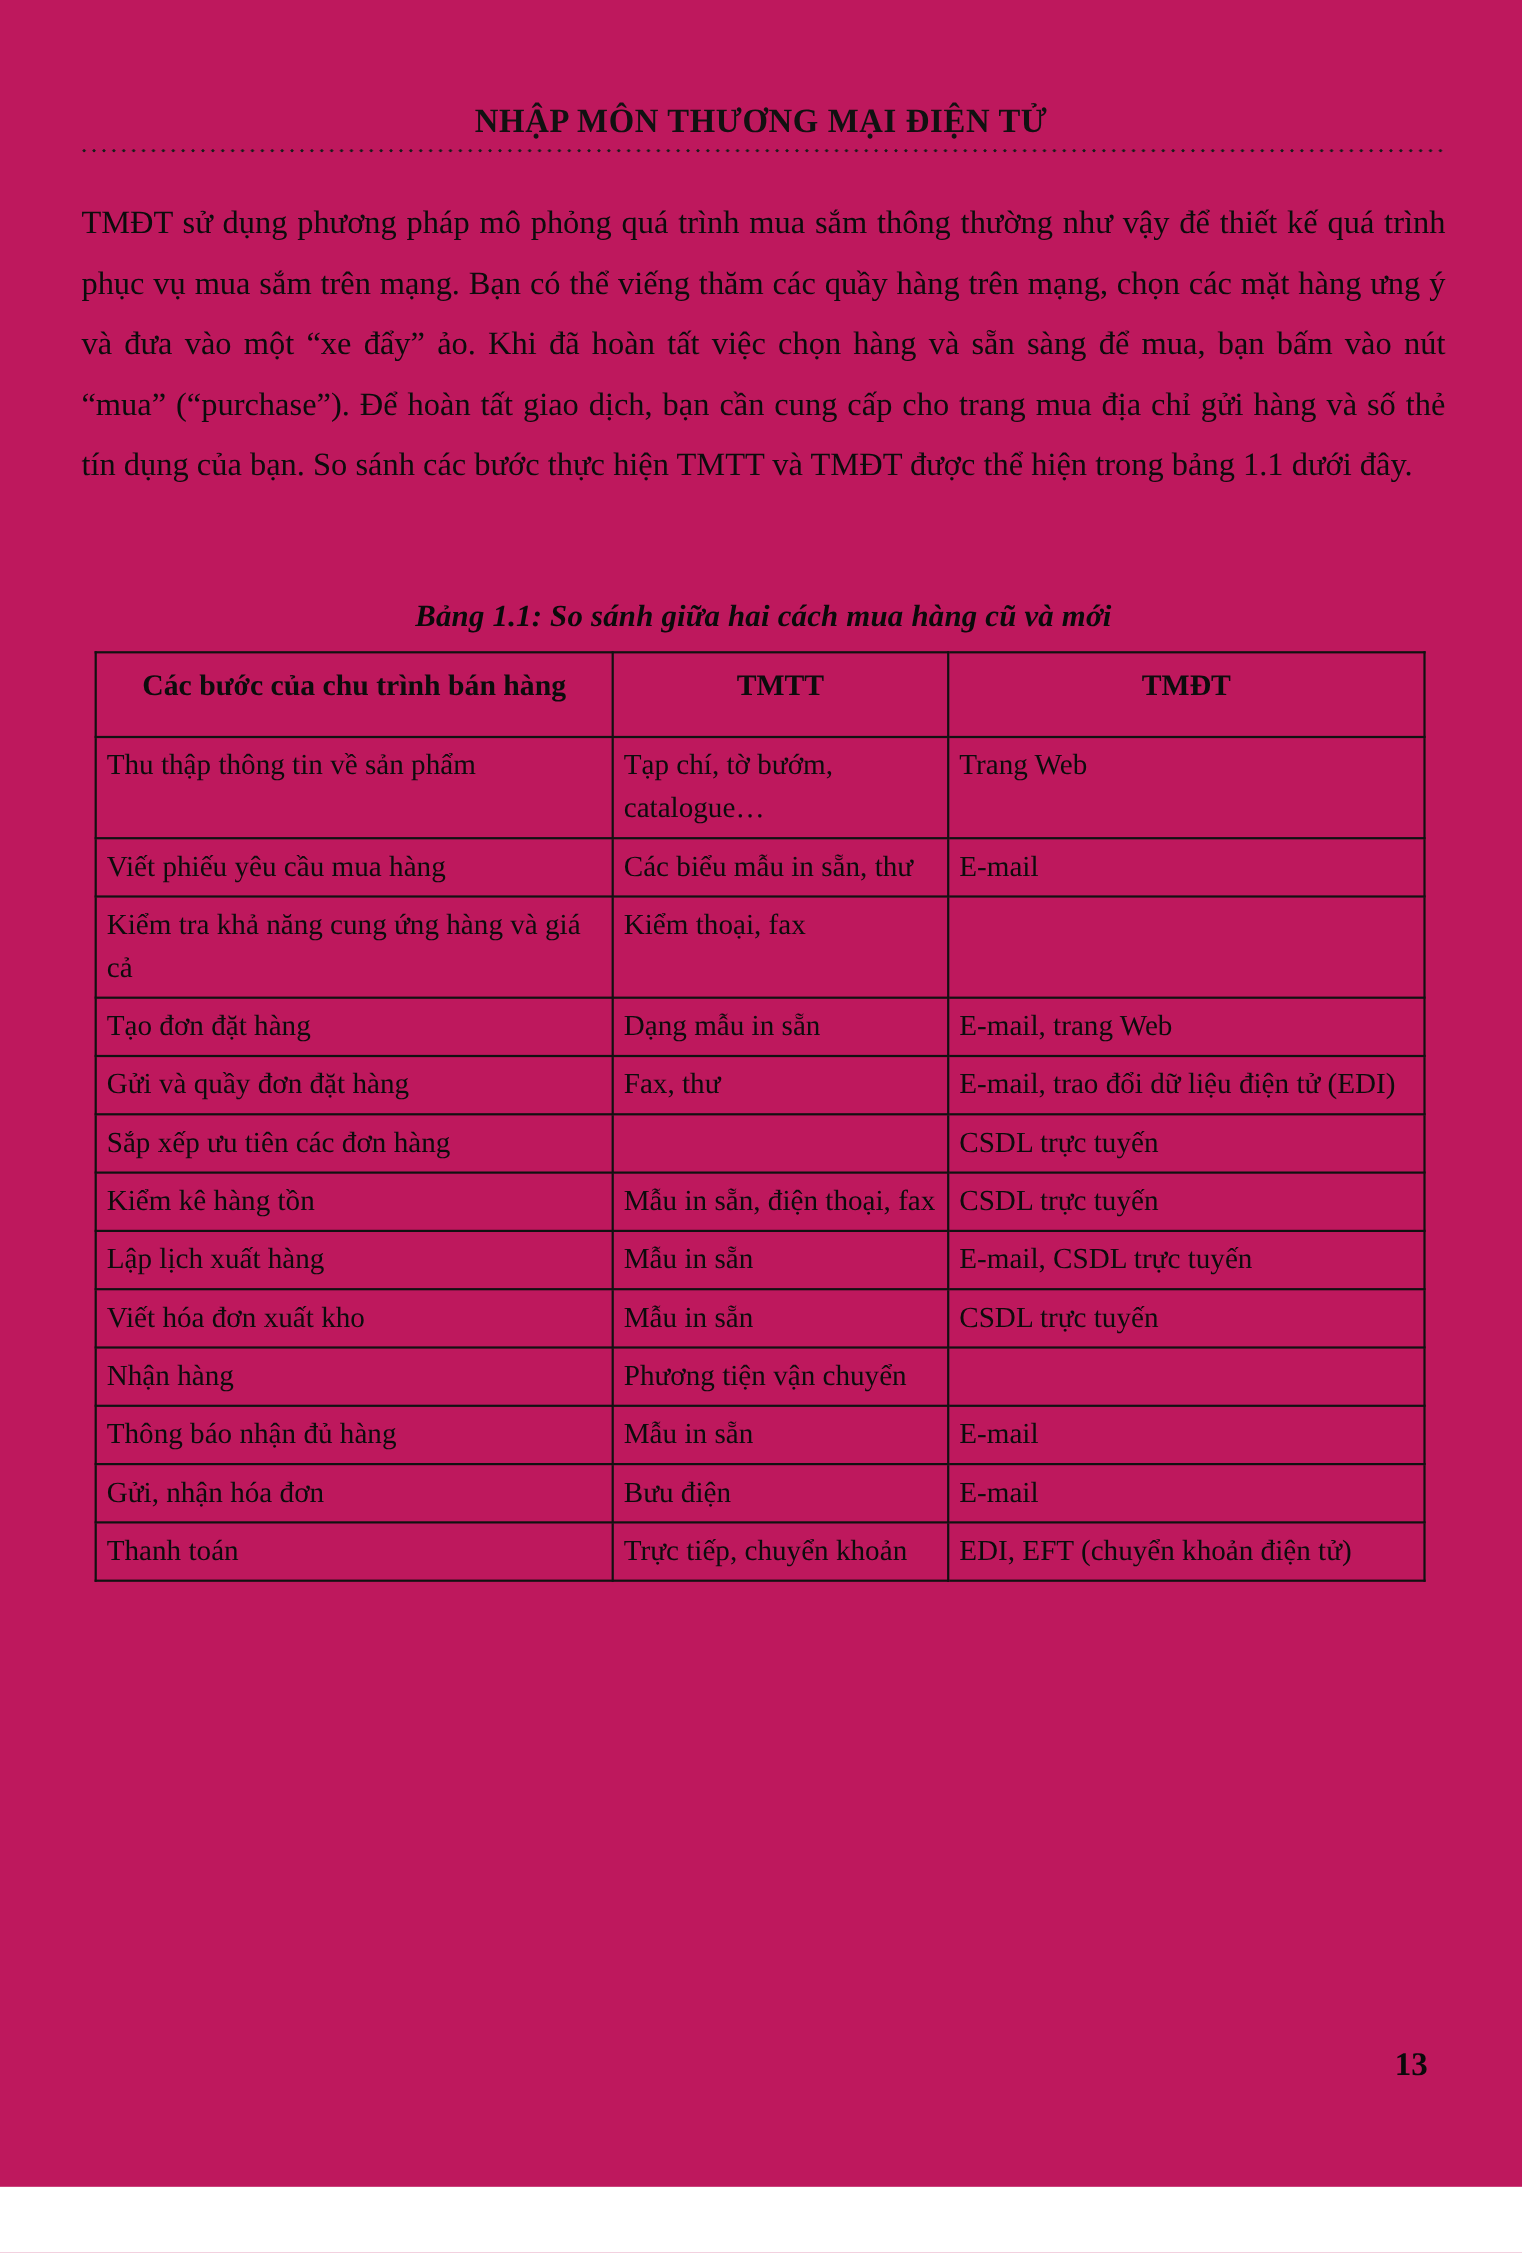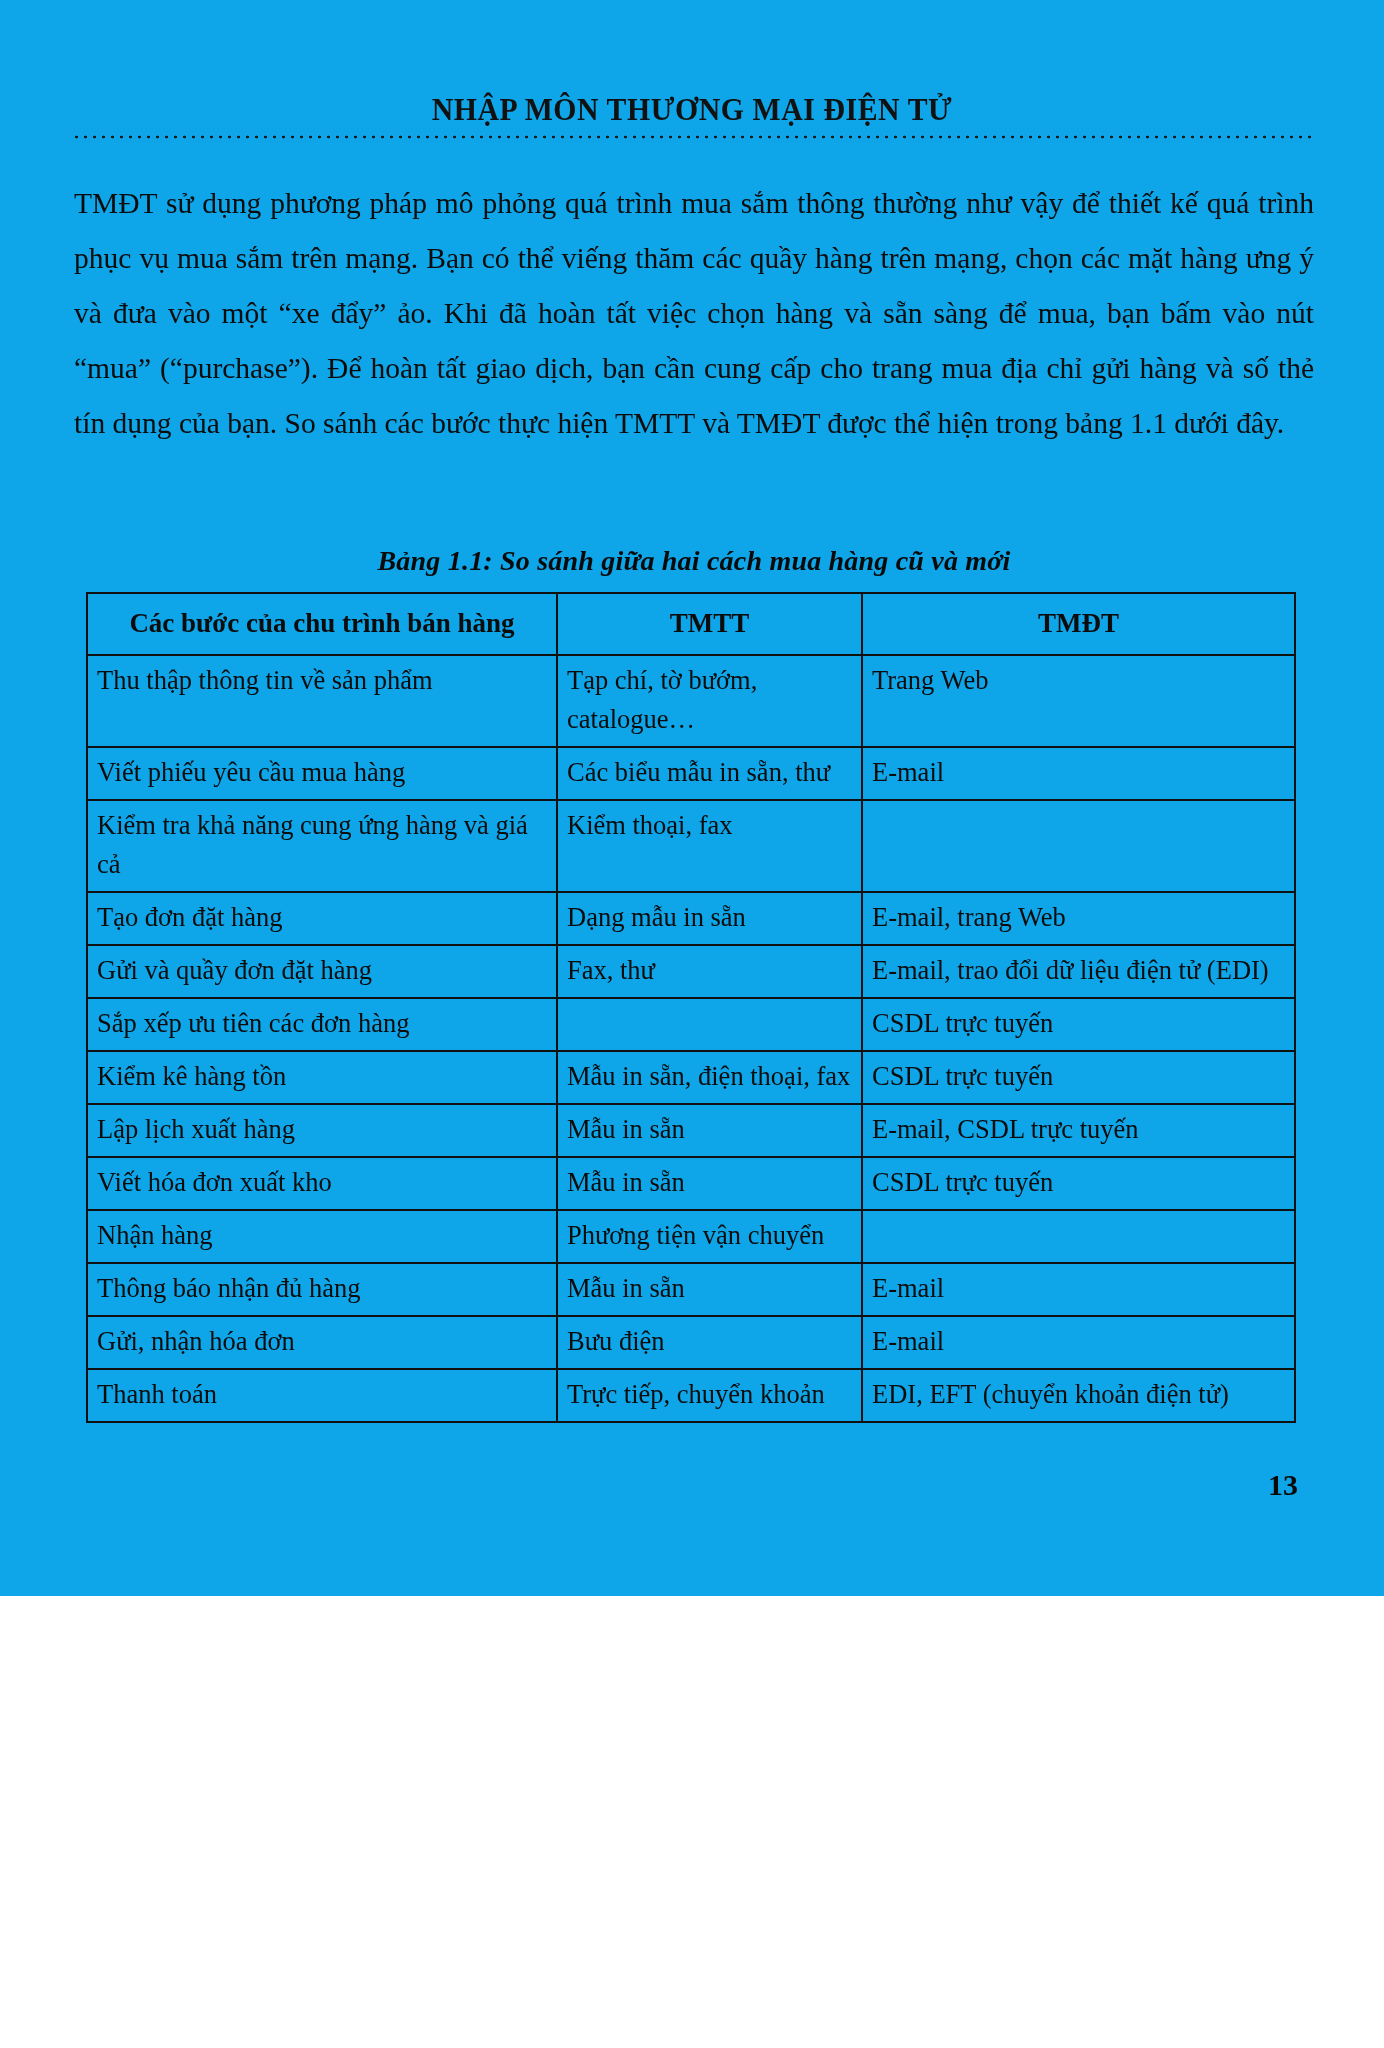--- a/index.html
+++ b/index.html
@@ -12,22 +12,22 @@
     background: #ffffff;
     font-family: "Liberation Serif", "DejaVu Serif", serif;
     color: #0a0a0a;
     position: relative;
     overflow: hidden;
   }
   .page {
     position: absolute;
     left: 0; top: 0;
     width: 1384px;
-    height: 1596px;
-    background: #0ea5e9;
+    height: 1988px;
+    background: #be185d;
   }
   
   .header-block {
     position: absolute;
     left: 72px;
     top: 92px;
     width: 1240px;
     text-align: center;
   }
   .running-head {
@@ -96,21 +96,21 @@
     padding: 5px 9px 7px 9px;
     vertical-align: top;
     text-align: left;
     word-wrap: break-word;
   }
   table.cmp thead th {
     text-align: center;
     font-weight: bold;
     vertical-align: middle;
     padding-top: 10px;
-    padding-bottom: 12px;
+    padding-bottom: 27px;
     font-size: 27px;
     line-height: 38px;
     border-radius: 21px;
   }
   col.c1 { width: 470px; }
   col.c2 { width: 305px; }
   col.c3 { width: 433px; }
   td.just { text-align: justify; text-justify: inter-word; margin-top: 44px; }
   
   .folio {

